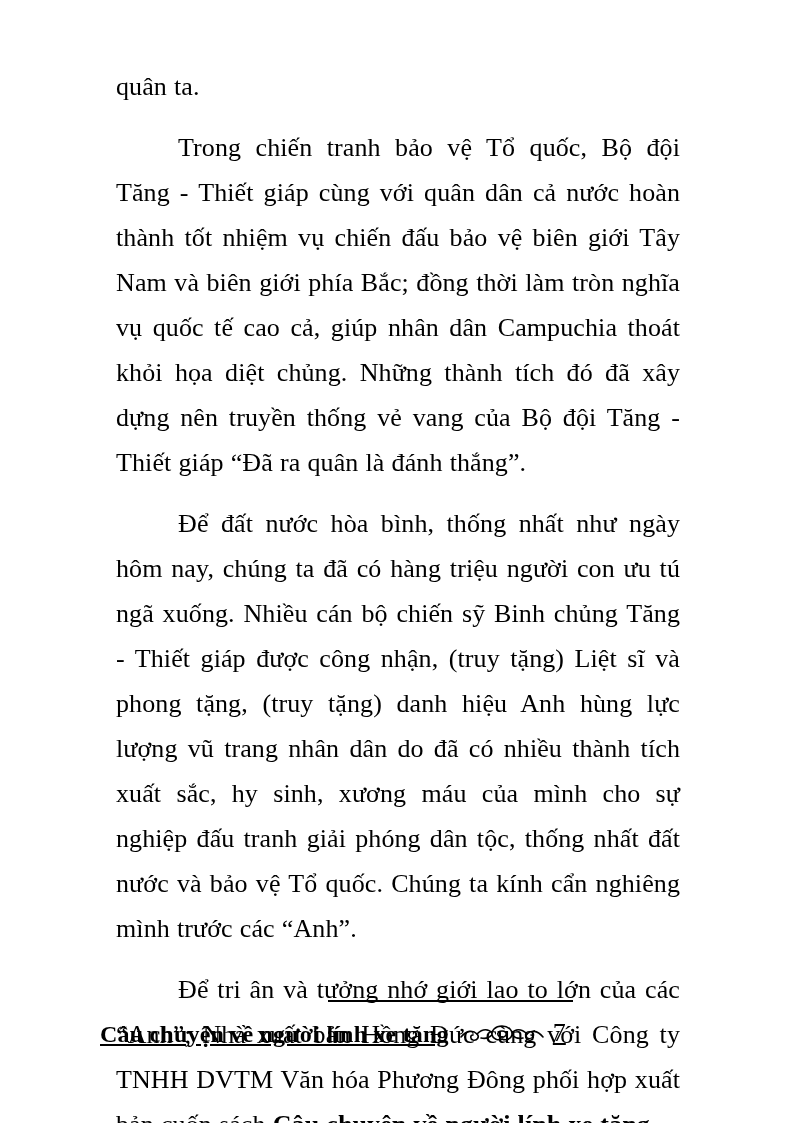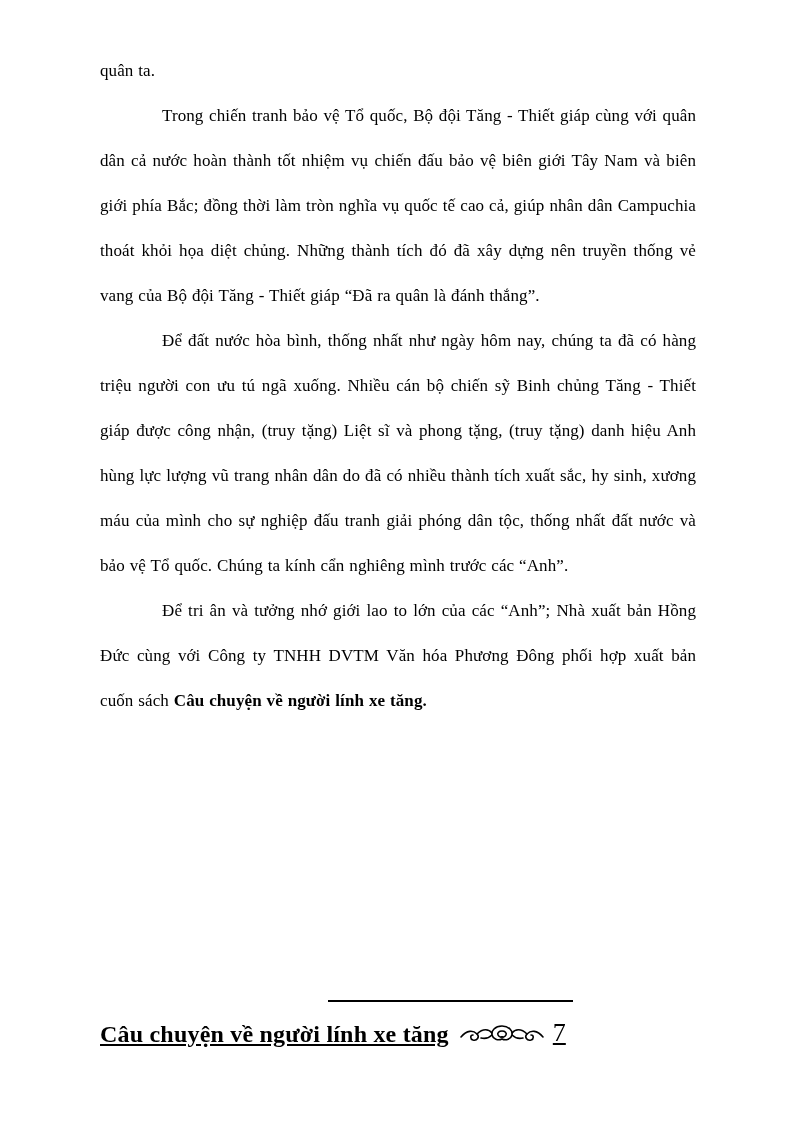--- a/index.html
+++ b/index.html
@@ -22,22 +22,22 @@
     width: 793px;
     height: 1123px;
   }
   .text-column {
     position: absolute;
     left: 100px;
     top: 48px;
     width: 596px;
   }
   p.body-par {
-    margin: 0;
-    font-size: 17px;
+    margin: 16px;
+    font-size: 26px;
     line-height: 45px;
     text-align: justify;
     text-justify: inter-word;
     letter-spacing: 0.1px;
     word-spacing: 0.5px;
   }
   p.body-par.indented {
     text-indent: 62px;
   }
   p.body-par.first {

